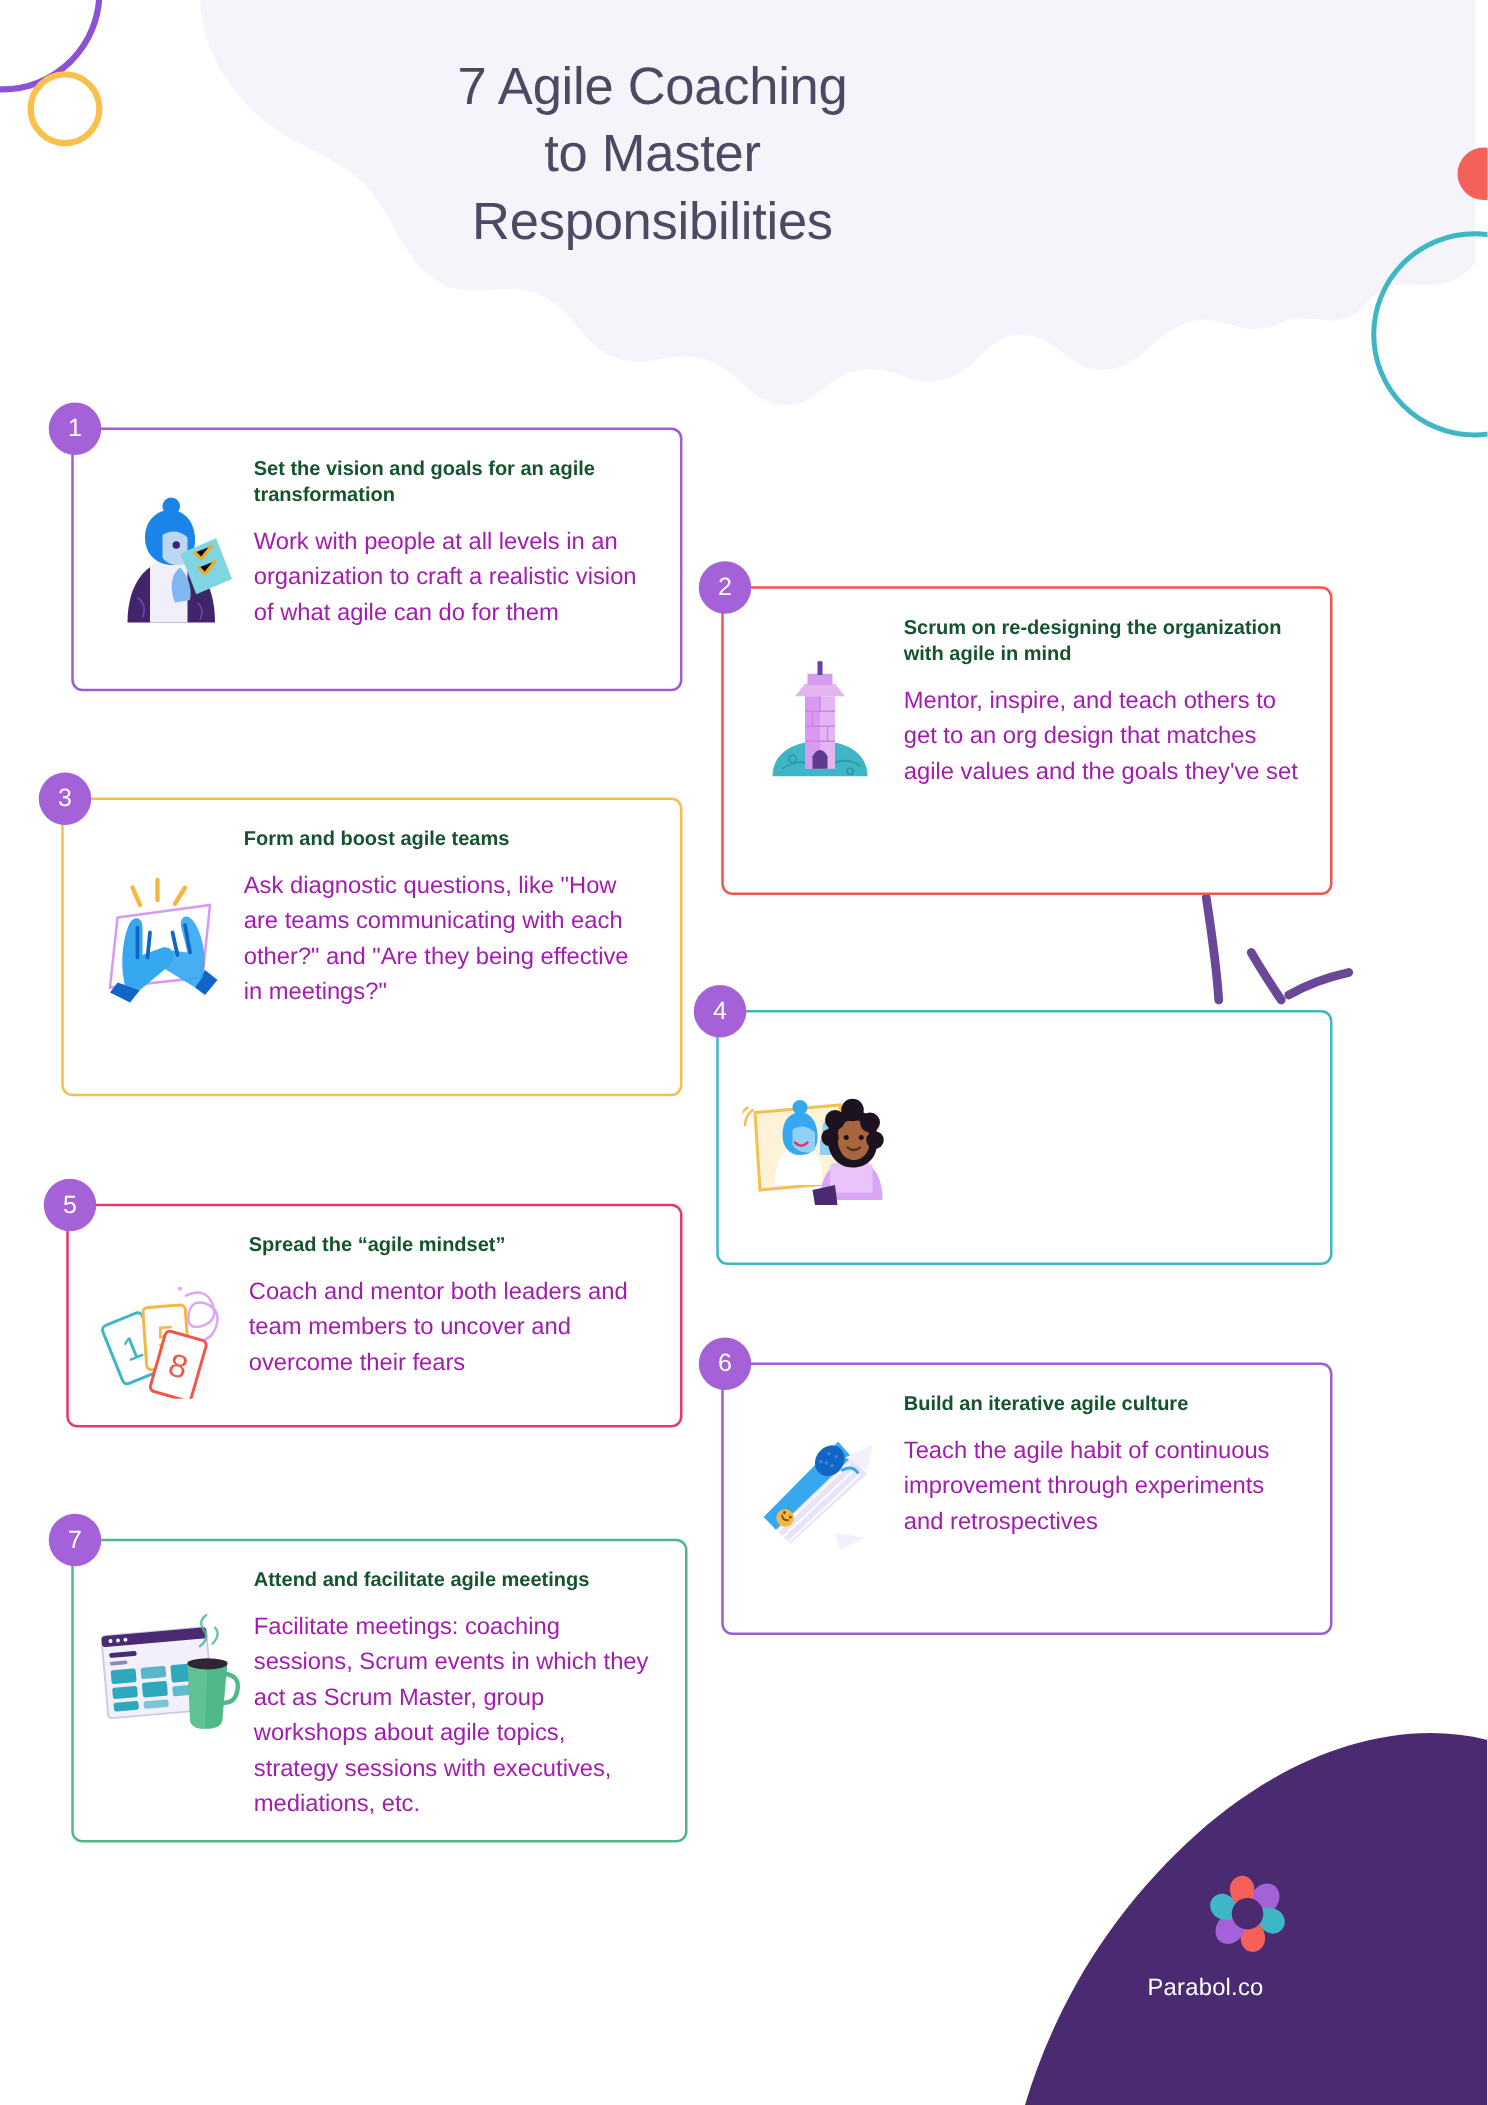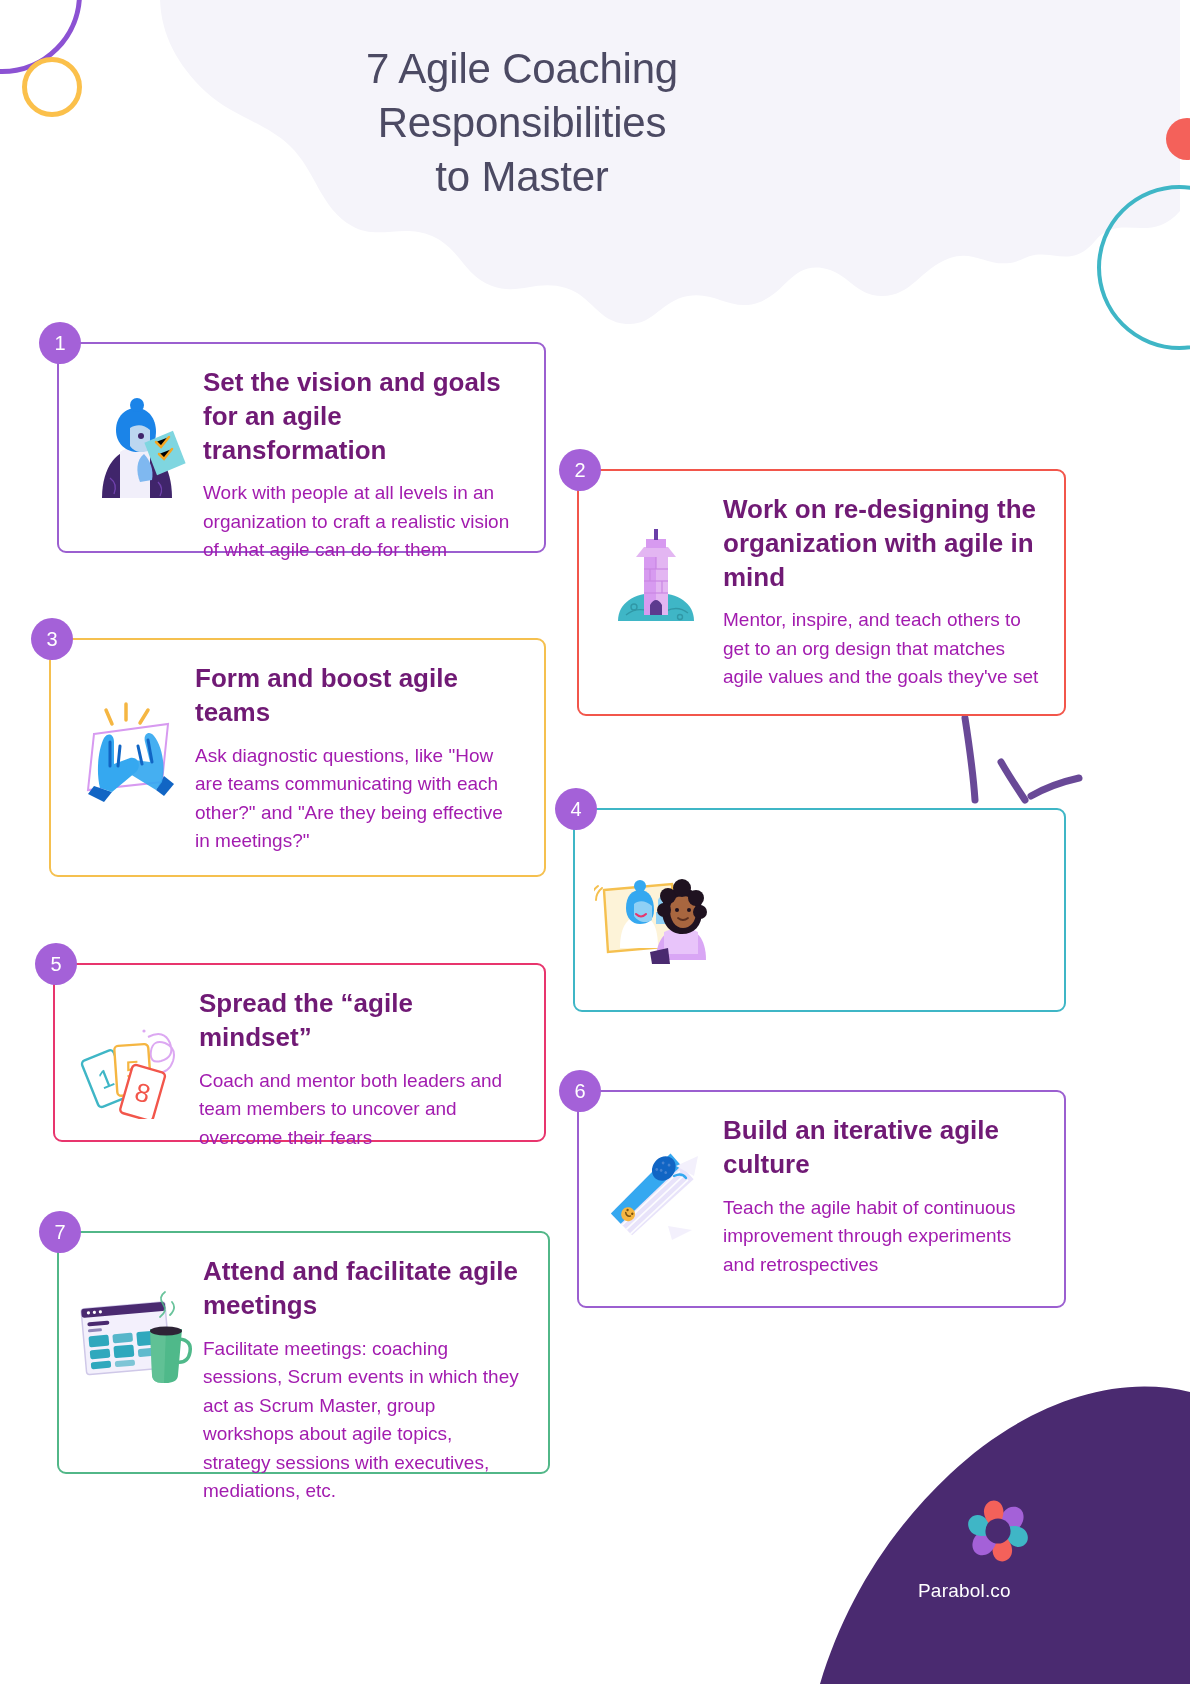--- a/index.html
+++ b/index.html
@@ -93,24 +93,24 @@
     width: 118px;
     display: flex;
     align-items: center;
     justify-content: center;
     padding-top: 28px;
   }
 
   .card-body { flex: 1 1 auto; min-width: 0; }
 
   .card-title {
-    font-size: 26px;
+    font-size: 16px;
     font-weight: bold;
     line-height: 1.30;
-    color: #701a75;
+    color: #14532d;
     margin-bottom: 12px;
   }
 
   .card-desc {
     font-size: 19px;
     line-height: 1.50;
     color: #a21caf;
   }
 
   .card-badge {
@@ -180,22 +180,22 @@
     </g>
   </svg>
 
   <svg class="footer-blob" viewBox="0 0 380 320" preserveAspectRatio="none">
     <path d="M380,28 C300,8 210,44 140,110 C78,168 34,240 10,320 L380,320 Z" fill="#4a2a70"></path>
   </svg>
 </div>
 
 <div class="page-title">
   <div>7 Agile Coaching</div>
+  <div>to Master</div>
   <div>Responsibilities</div>
-  <div>to Master</div>
 </div>
 
 <div class="cards-layer">
 
   <div class="card" style="left: 57px; top: 342px; width: 489px; height: 211px; border-color: rgb(155, 95, 208);">
     <div class="card-badge" style="background: rgb(164, 97, 216);">
       <span>1</span>
     </div>
     <div class="card-inner">
       <div class="card-illo">
@@ -249,21 +249,21 @@
             <line x1="50" y1="48" x2="50" y2="60"></line>
             <line x1="62" y1="60" x2="62" y2="72"></line>
           </g>
           <path d="M36,36 L76,36 L68,26 L44,26 Z" fill="#e3b6f2"></path>
           <rect x="46" y="18" width="20" height="9" fill="#d79af0"></rect>
           <rect x="54" y="8" width="4" height="11" fill="#6a3fa8"></rect>
           <path d="M50,84 q6,-10 12,0 L62,94 L50,94 Z" fill="#5c3a8e"></path>
         </svg>
       </div>
       <div class="card-body">
-        <div class="card-title">Work on re-designing the organization with agile in mind</div>
+        <div class="card-title">Scrum on re-designing the organization with agile in mind</div>
         <div class="card-desc">Mentor, inspire, and teach others to get to an org design that matches agile values and the goals they've set</div>
       </div>
     </div>
   </div>
 
   <div class="card" style="left: 49px; top: 638px; width: 497px; height: 239px; border-color: rgb(245, 192, 79);">
     <div class="card-badge" style="background: rgb(164, 97, 216);">
       <span>3</span>
     </div>
     <div class="card-inner">

